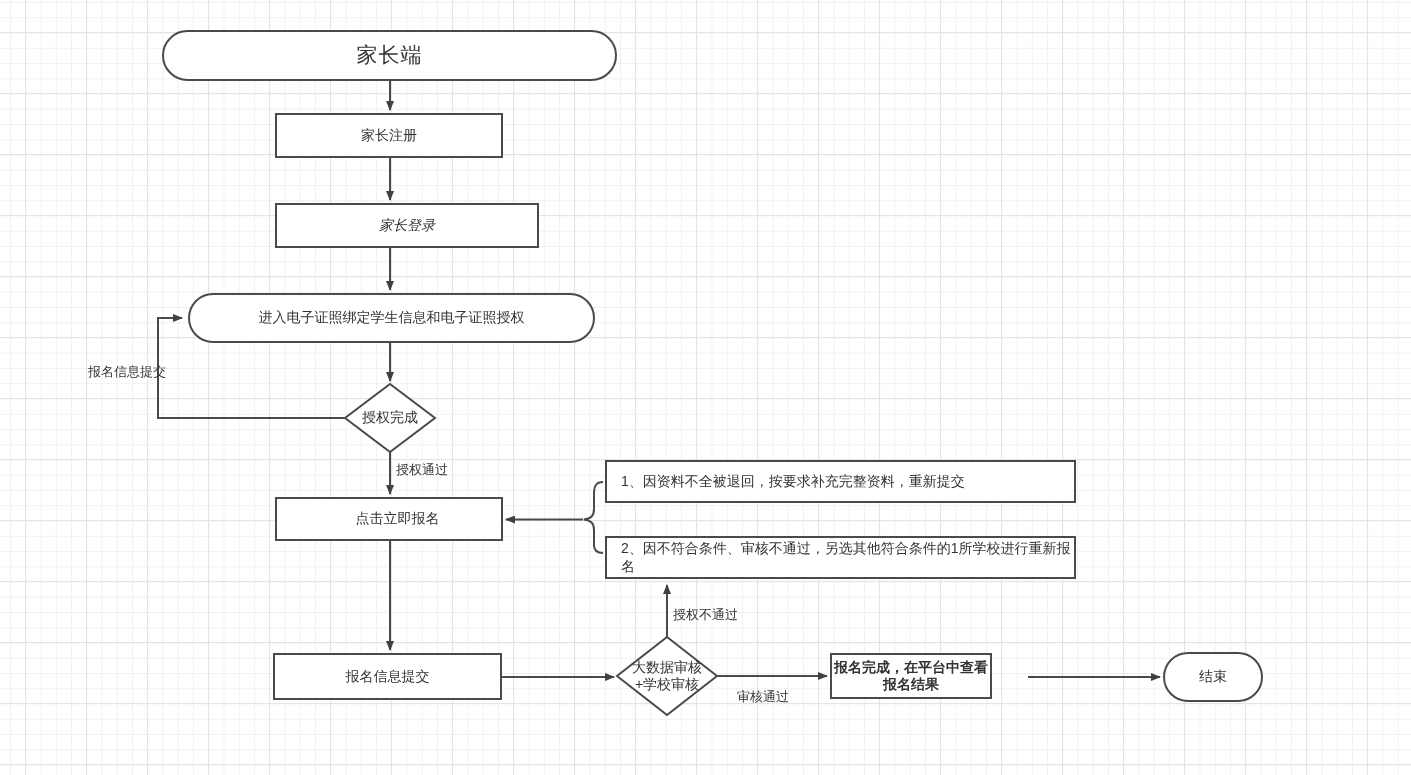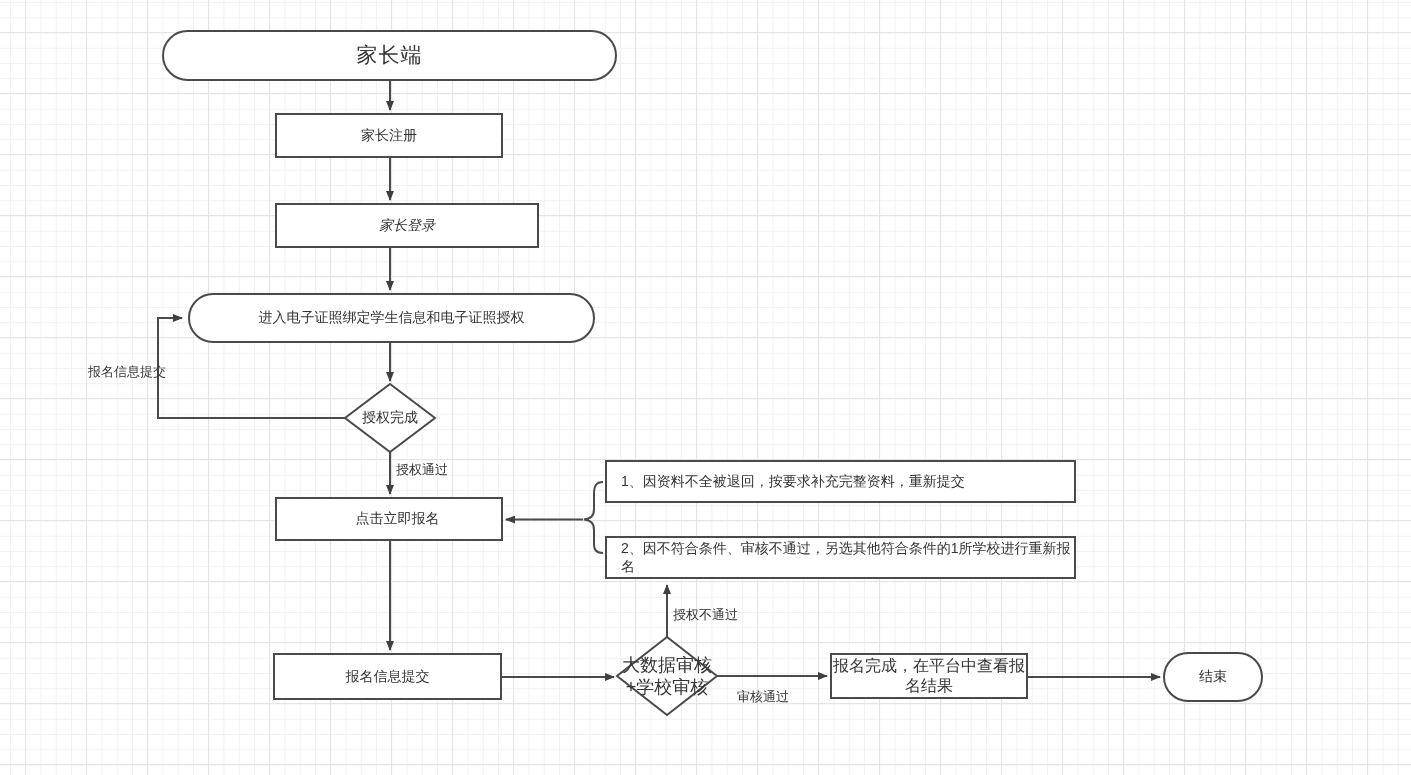--- a/index.html
+++ b/index.html
@@ -121,31 +121,31 @@
   </div>
 
   <div class="node rect note" style="left:605px;top:536px;width:471px;height:43px;">
     <span>2、因不符合条件、审核不通过，另选其他符合条件的1所学校进行重新报名</span>
   </div>
 
   <div class="node rect" style="left:273px;top:653px;width:229px;height:47px;">
     <span>报名信息提交</span>
   </div>
 
-  <div class="node diamond" style="left:615px;top:635px;width:104px;height:82px;font-size:18px;">
+  <div class="node diamond" style="left:615px;top:635px;width:104px;height:82px;font-size:14px;">
     <svg width="104" height="82" viewBox="0 0 104 82">
       <polygon points="52,2 102,41 52,80 2,41" fill="#ffffff" stroke="#4a4a4a" stroke-width="2"></polygon>
     </svg>
     <div class="dlabel">
       <span>大数据审核</span>
       <span>+学校审核</span>
     </div>
   </div>
 
-  <div class="node rect" style="left:830px;top:653px;width:198px;height:46px;font-size:16px;">
+  <div class="node rect" style="left:830px;top:653px;width:162px;height:46px;font-size:14px;font-weight:bold;">
     <span>报名完成，在平台中查看报名结果</span>
   </div>
 
   <div class="node pill" style="left:1163px;top:652px;width:100px;height:50px;">
     <span>结束</span>
   </div>
 
   <span class="edge-label" style="left:88px;top:363px;">报名信息提交</span>
   <span class="edge-label" style="left:396px;top:461px;">授权通过</span>
   <span class="edge-label" style="left:673px;top:606px;">授权不通过</span>

